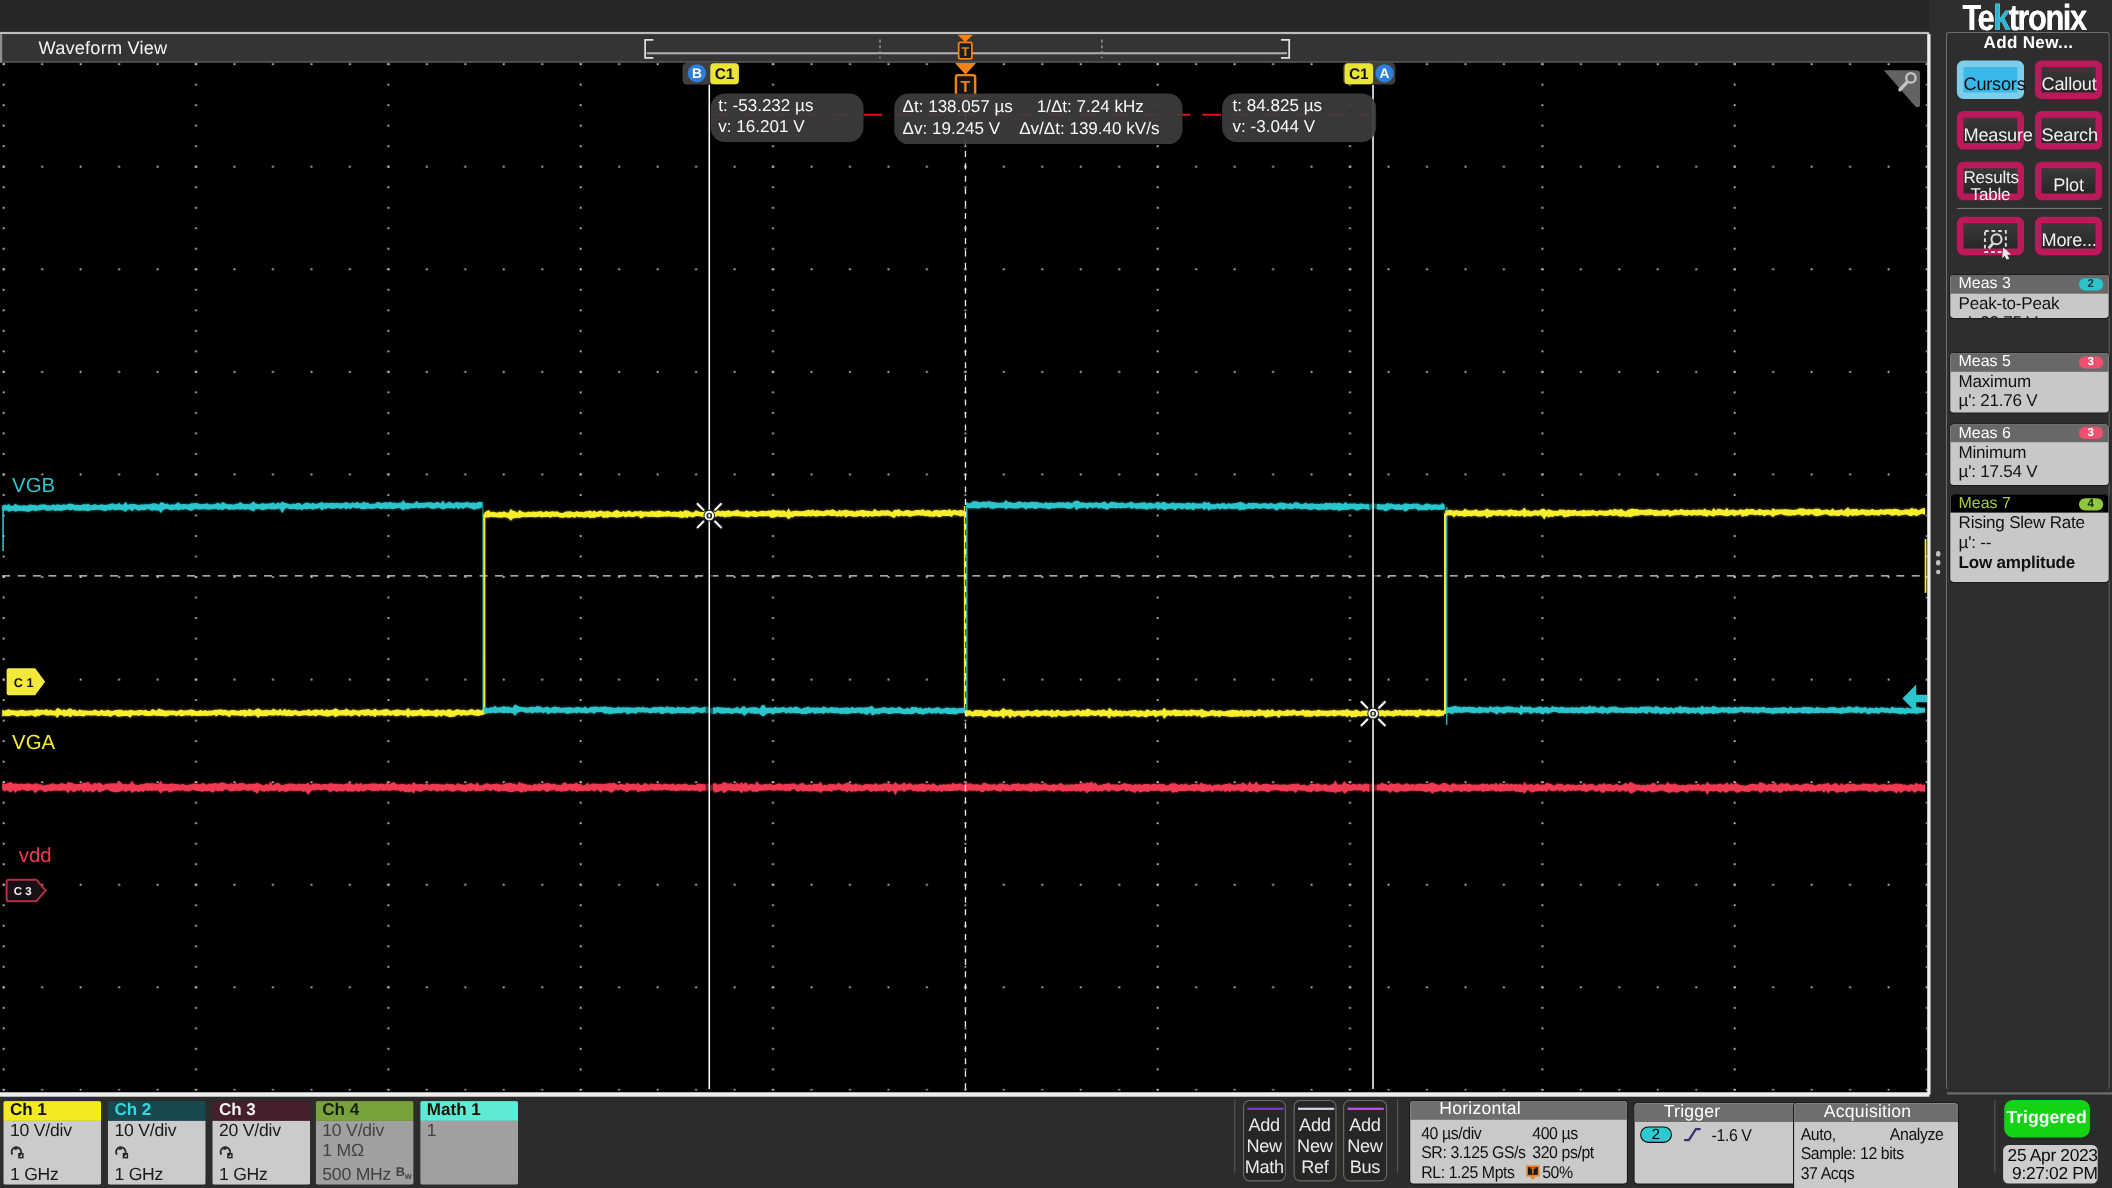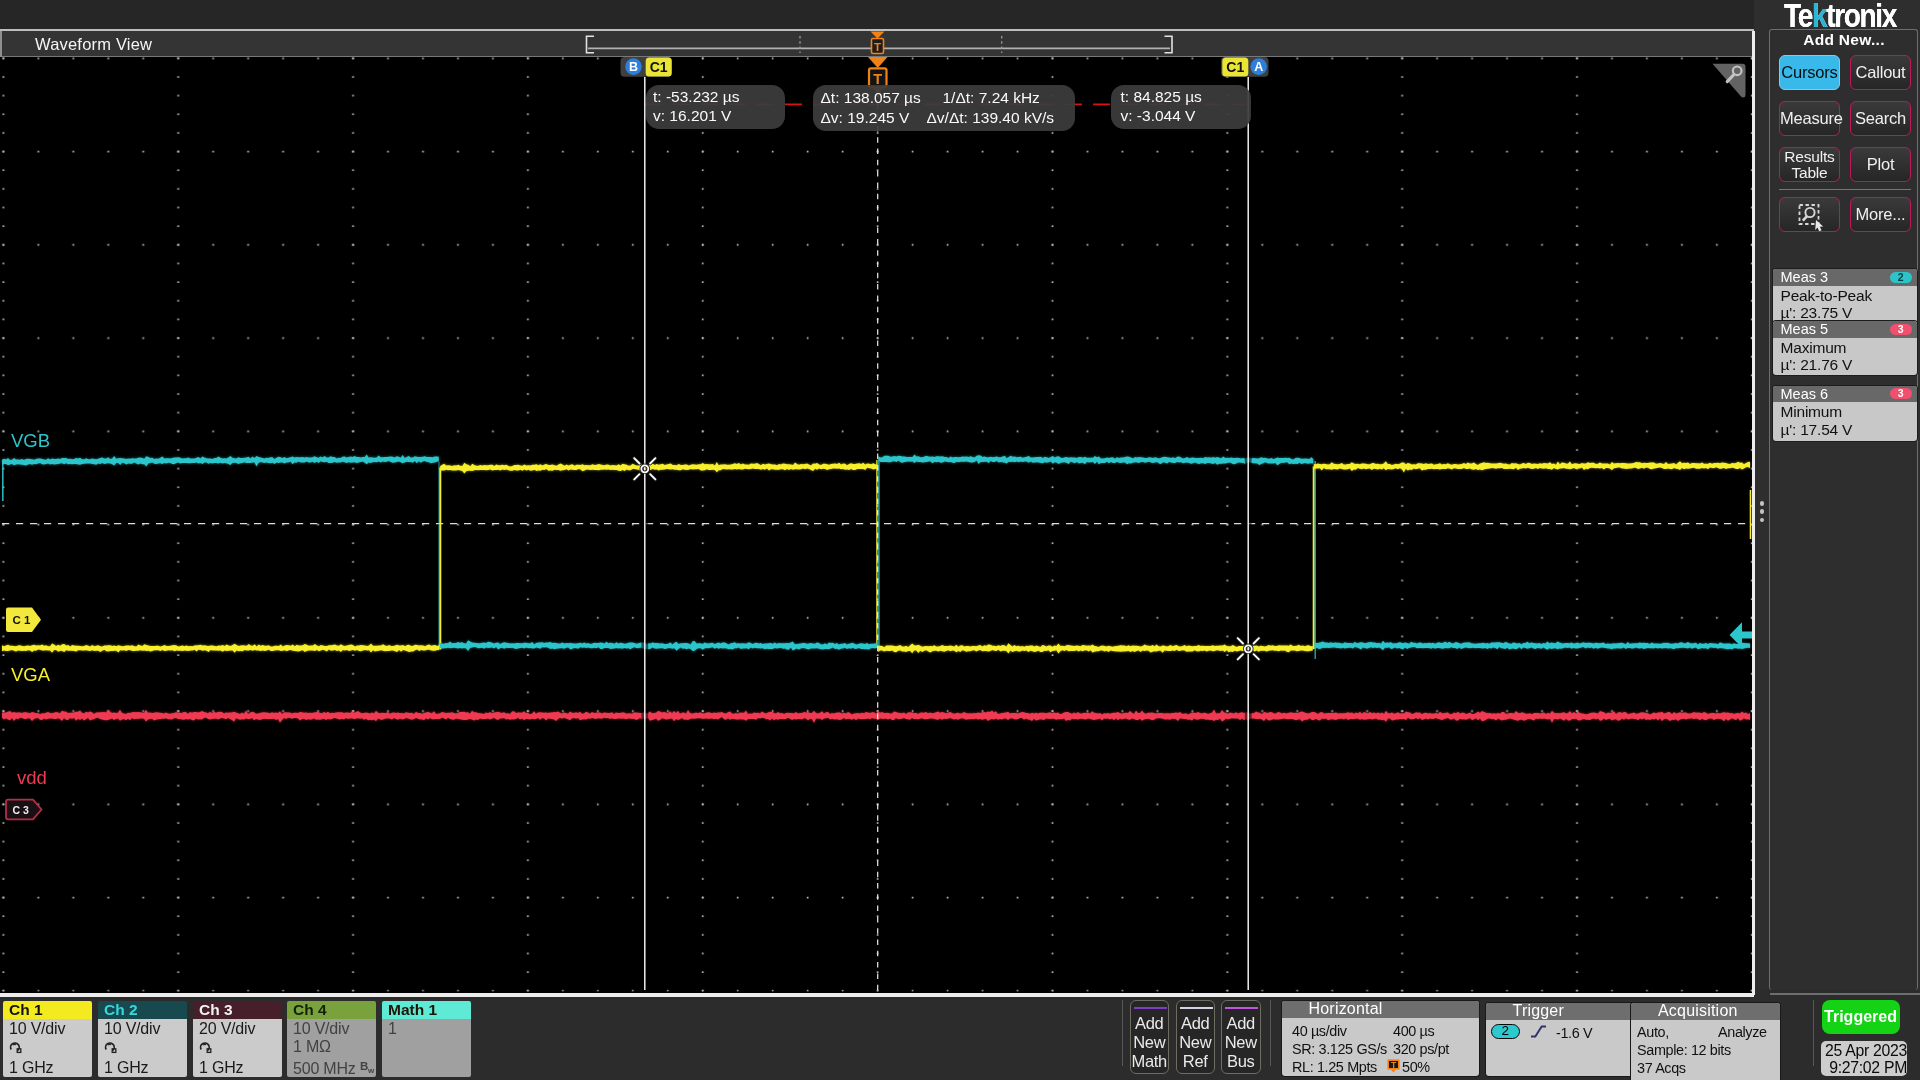--- a/index.html
+++ b/index.html
@@ -24,21 +24,21 @@
 
 .rbox{background:rgba(60,60,60,.93);border-radius:13px;color:#fafafa;font-size:15.5px;z-index:5}
 .rbox span{position:absolute;white-space:nowrap}
 
 #sidebar{left:1754px;top:0;width:166px;height:990px;background:#2e2e2e}
 #sidepanel{position:absolute;left:15px;top:29px;width:149px;height:961px;
  border:1.5px solid #6e6e6e;border-radius:3px;border-bottom:none}
 #addnew{position:absolute;left:16px;top:31px;width:148px;text-align:center;
  font-size:15.5px;font-weight:700;color:#fff;letter-spacing:.3px}
 .sbtn{position:absolute;width:61px;height:35px;border-radius:6px;
- border:1px solid #be185d;background:linear-gradient(#3a3a3a,#262626);
+ border:6px solid #be185d;background:linear-gradient(#3a3a3a,#262626);
  color:#f0f0f0;font-size:16.5px;text-align:center;line-height:33px;letter-spacing:-.2px}
 .sbtn.sel{background:#39b9e9;border-color:#7ecdeb;color:#0c0c0c}
 .sbtn.two{line-height:16.5px;padding-top:1px;font-size:15.5px}
 #sepline{position:absolute;left:25px;top:189px;width:132px;height:1px;background:#777}
 .meas{position:absolute;left:18.5px;width:144px;border-radius:3px;overflow:hidden;
  background:#c8c8c8;box-shadow:0 0 0 1px #1d1d1d}
 .meas .hd{height:16.5px;background:#686868;color:#fff;font-size:14.5px;
  line-height:16px;padding-left:8px;position:relative}
 .meas.m7 .hd{background:#000;color:#a6ce39}
 .meas .bd{padding:1px 0 2px 8px;color:#111;font-size:15.5px;line-height:17.8px;letter-spacing:-.2px}
@@ -196,31 +196,35 @@
       <div class="sbtn " style="left:96px;top:196.5px">More...</div>
       <div class="sbtn" style="left:25px;top:196.5px">
         <svg width="59" height="33" viewBox="0 0 59 33" style="position:absolute;left:0;top:0">
           <rect x="19.5" y="7" width="19" height="19" fill="none" stroke="#d8d8d8" stroke-width="1.8" stroke-dasharray="3.4 2.6"></rect>
           <circle cx="30" cy="14.5" r="4.6" fill="none" stroke="#d8d8d8" stroke-width="1.9"></circle>
           <line x1="26.8" y1="18.3" x2="22.8" y2="22.6" stroke="#d8d8d8" stroke-width="2.6"></line>
           <path d="M36,22 l7.2,6.4 -3.4,0.3 1.8,3.6 -2.4,1 -1.7,-3.7 -2.3,2.4 Z" fill="#e8e8e8"></path>
         </svg>
       </div>
       <div id="sepline"></div>
-      <div class="meas " style="top:269px;height:64px">
+      <div class="meas " style="top:250px;height:39px">
         <div class="hd">Meas 3<div class="pill" style="background:#2cc3c9;color:#003c40">2</div></div>
         <div class="bd">Peak-to-Peak<br>µ': 23.75 V</div>
       </div>
       <div class="meas " style="top:321px;height:54px">
         <div class="hd">Meas 5<div class="pill" style="background:#f04f6d;color:#fff">3</div></div>
         <div class="bd">Maximum<br>µ': 21.76 V</div>
       </div>
       <div class="meas " style="top:385.5px;height:55px">
         <div class="hd">Meas 6<div class="pill" style="background:#f04f6d;color:#fff">3</div></div>
         <div class="bd">Minimum<br>µ': 17.54 V</div>
+      </div>
+      <div class="meas m7" style="top:449.8px;height:79.5px">
+        <div class="hd">Meas 7<div class="pill" style="background:#8fc83f;color:#102800">4</div></div>
+        <div class="bd">Rising Slew Rate<br>µ': --<br><b>Low amplitude</b></div>
       </div>
       <div id="handle" class="abs" style="left:5.5px;top:501px;width:5px;height:22px">
         <div style="top:0"></div>
         <div style="top:8.3px"></div>
         <div style="top:16.6px"></div>
       </div>
     </div>
     <div id="bottombar" class="abs">
       <div class="chb" style="left:3px">
         <div class="h" style="background:#f3ea1f;color:#111">Ch 1</div>

